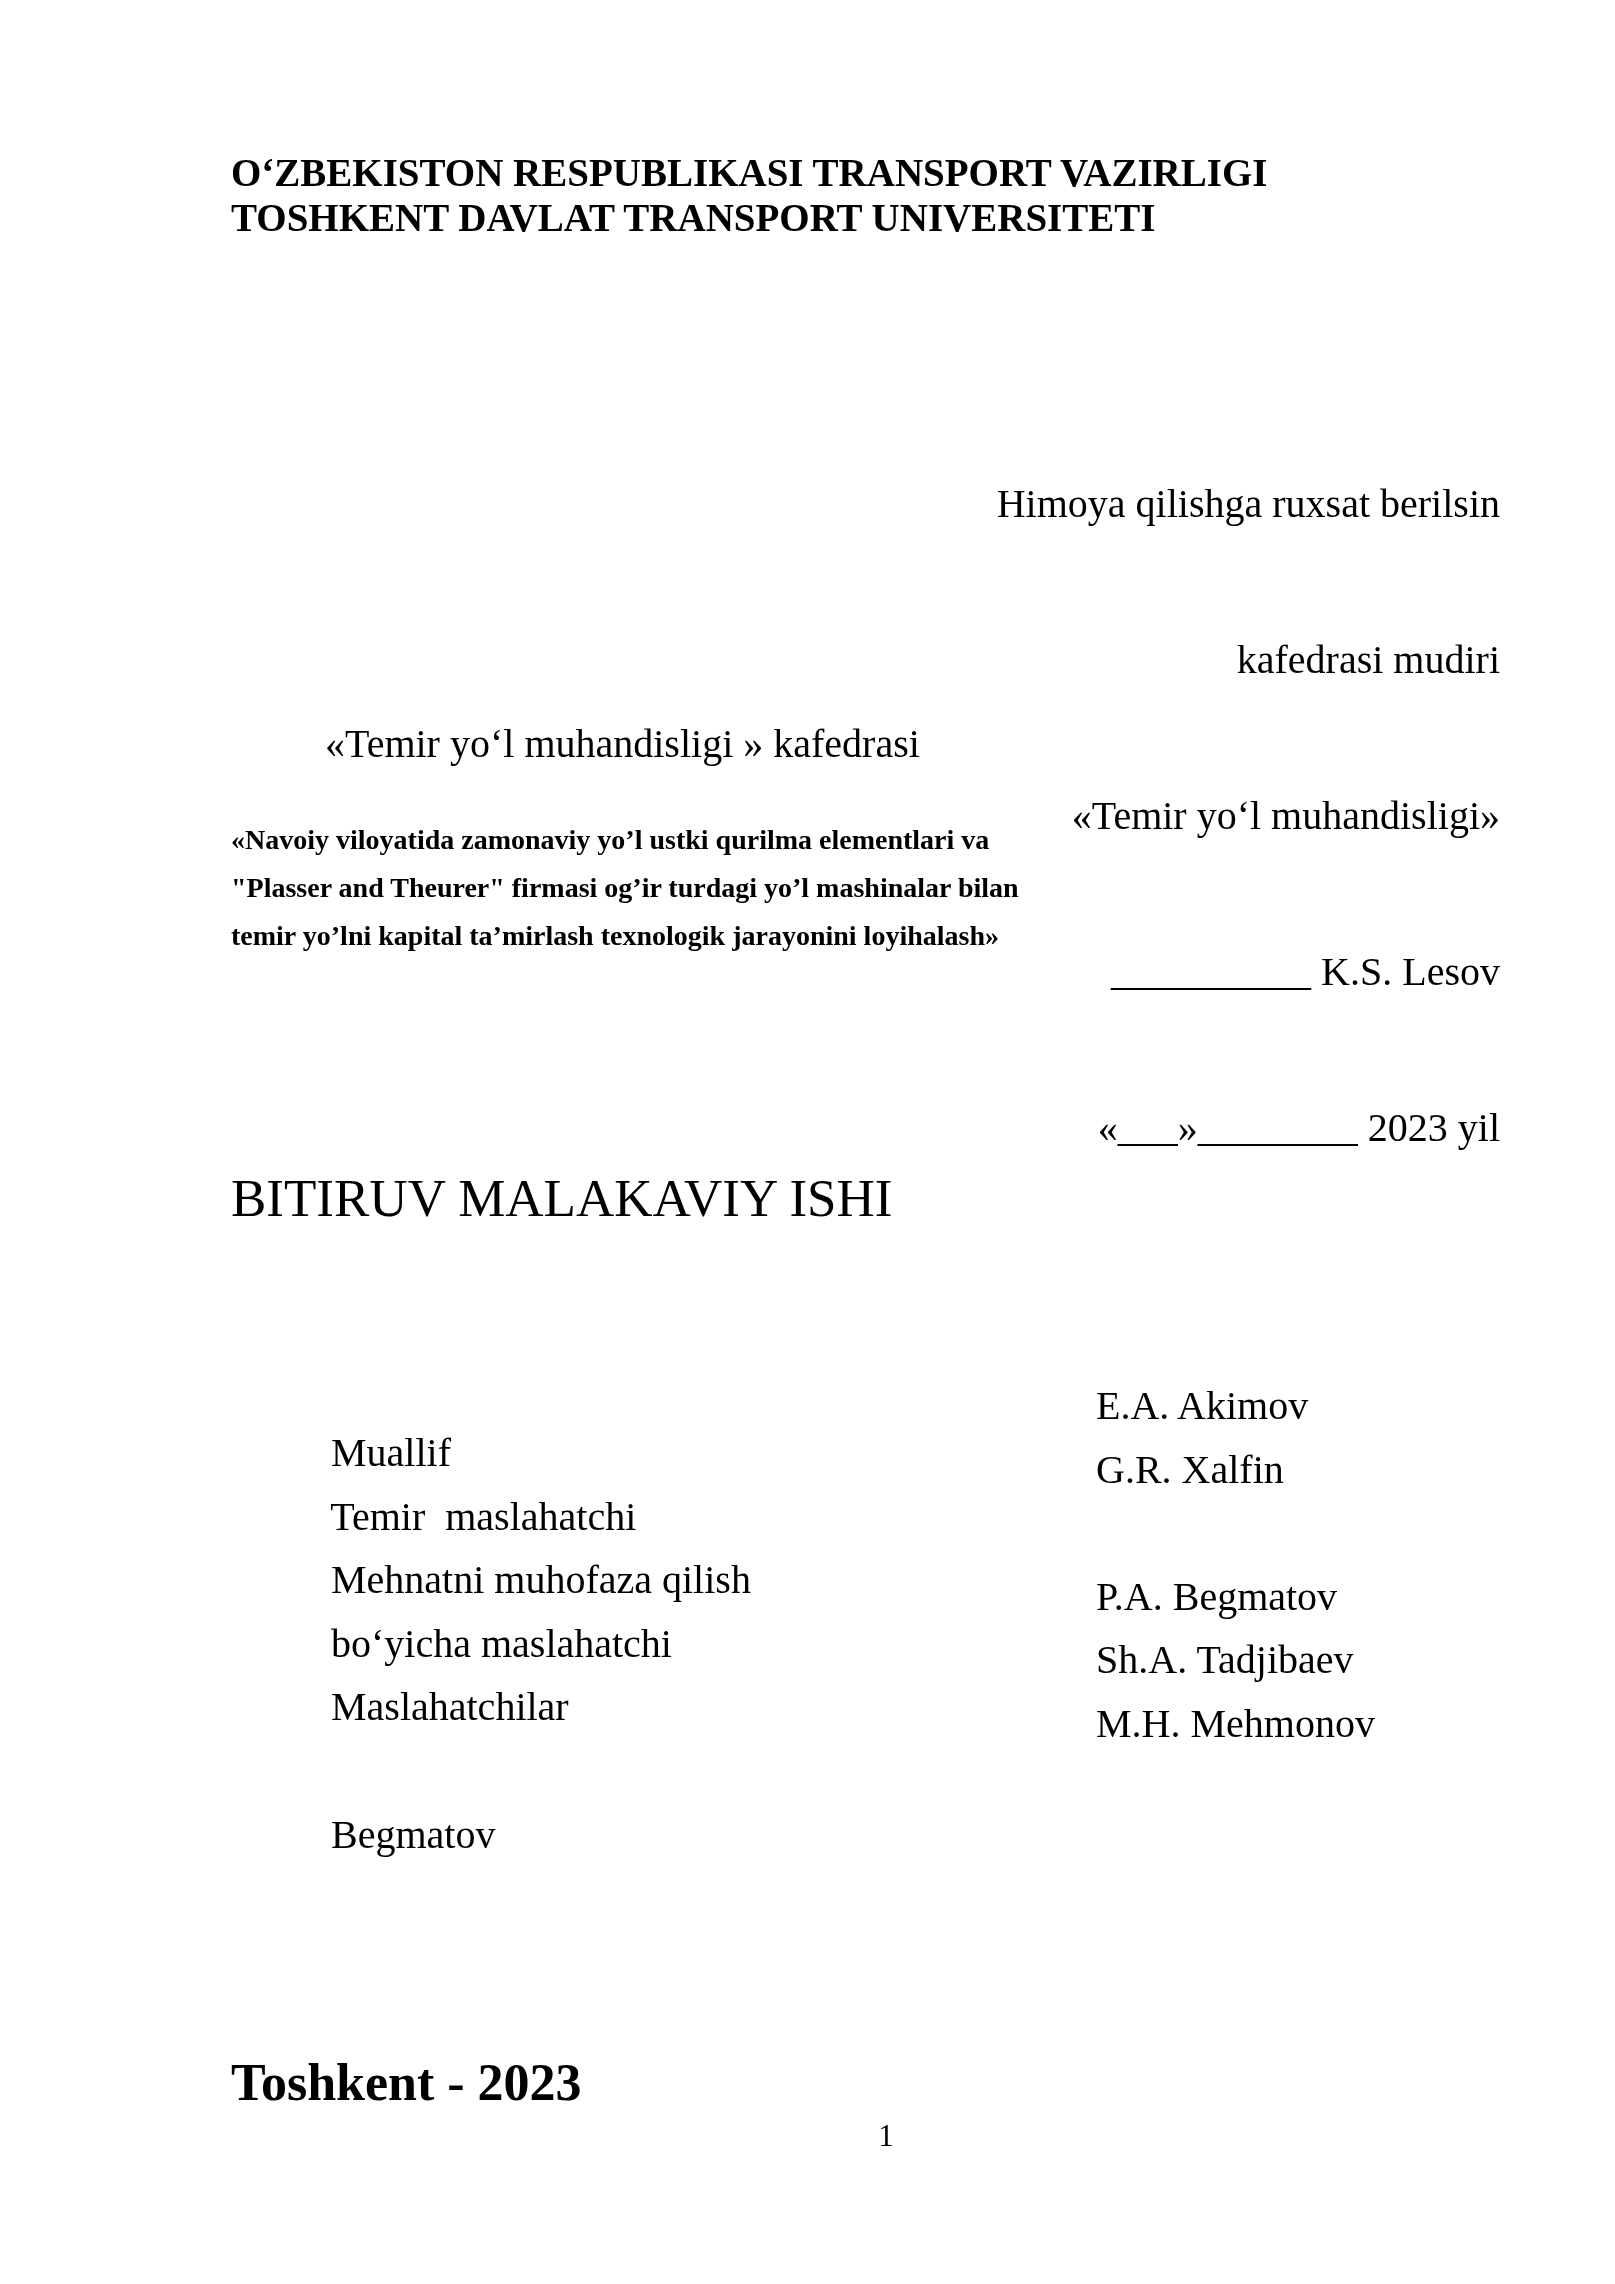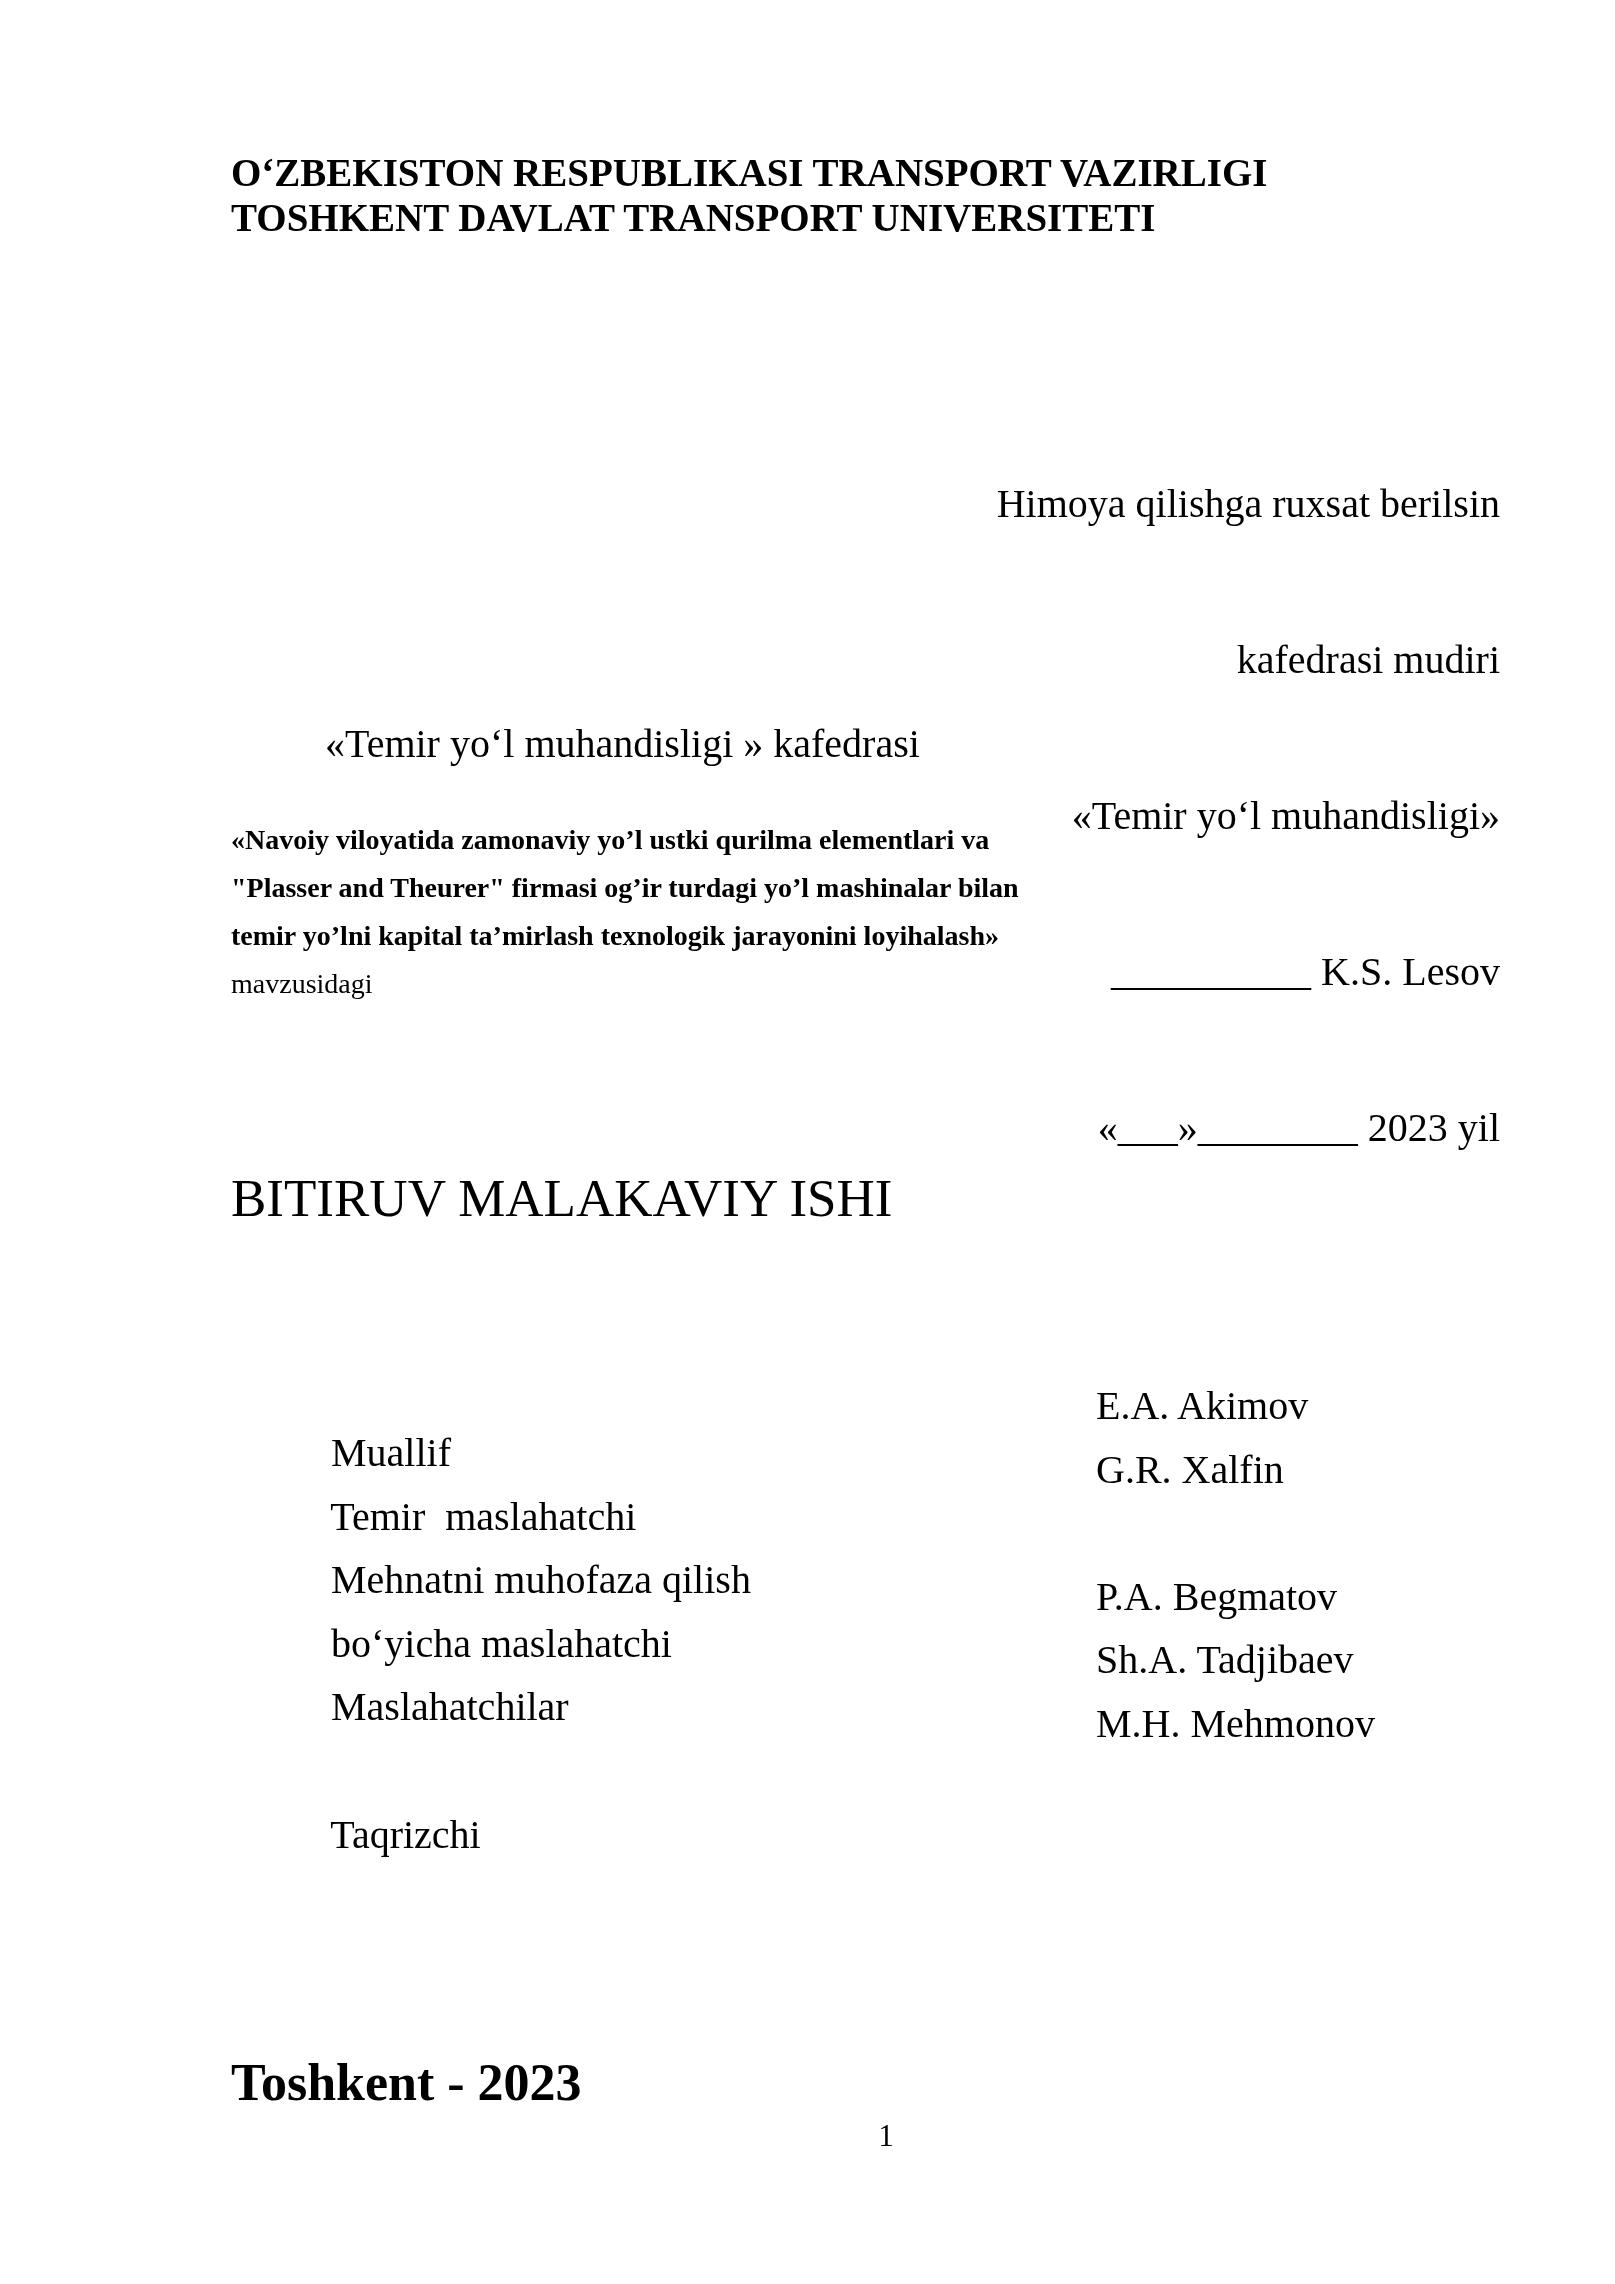--- a/index.html
+++ b/index.html
@@ -108,21 +108,20 @@
     <div>__________ K.S. Lesov</div>
     <div>«___»________ 2023 yil</div>
   </div>
 
   <div class="band department-line">«Temir yo‘l muhandisligi » kafedrasi</div>
 
   <div class="band thesis-topic">
     <div>«Navoiy viloyatida zamonaviy yo’l ustki qurilma elementlari va</div>
     <div>"Plasser and Theurer" firmasi og’ir turdagi yo’l mashinalar bilan</div>
     <div>temir yo’lni kapital ta’mirlash texnologik jarayonini loyihalash»</div>
-    <div class="suffix">mavzusidagi</div>
   </div>
 
   <div class="band main-title">BITIRUV MALAKAVIY ISHI</div>
 
   <div class="person-row" style="top:1382px">
     <span class="label">Muallif</span>
     <span class="name">E.A. Akimov</span>
   </div>
   <div class="person-row" style="top:1446px">
     <span class="label">Temir  maslahatchi</span>
@@ -138,21 +137,21 @@
   </div>
   <div class="person-row" style="top:1636px">
     <span class="label">Maslahatchilar</span>
     <span class="name">Sh.A. Tadjibaev</span>
   </div>
   <div class="person-row" style="top:1700px">
     <span class="label"></span>
     <span class="name">M.H. Mehmonov</span>
   </div>
   <div class="person-row" style="top:1764px">
-    <span class="label">Taqrizchi</span>
+    <span class="label">Begmatov</span>
     <span class="name"></span>
   </div>
 
   <div class="band city-year">Toshkent - 2023</div>
   <div class="page-number">1</div>
 
 </div>
 
 
 </body></html>

